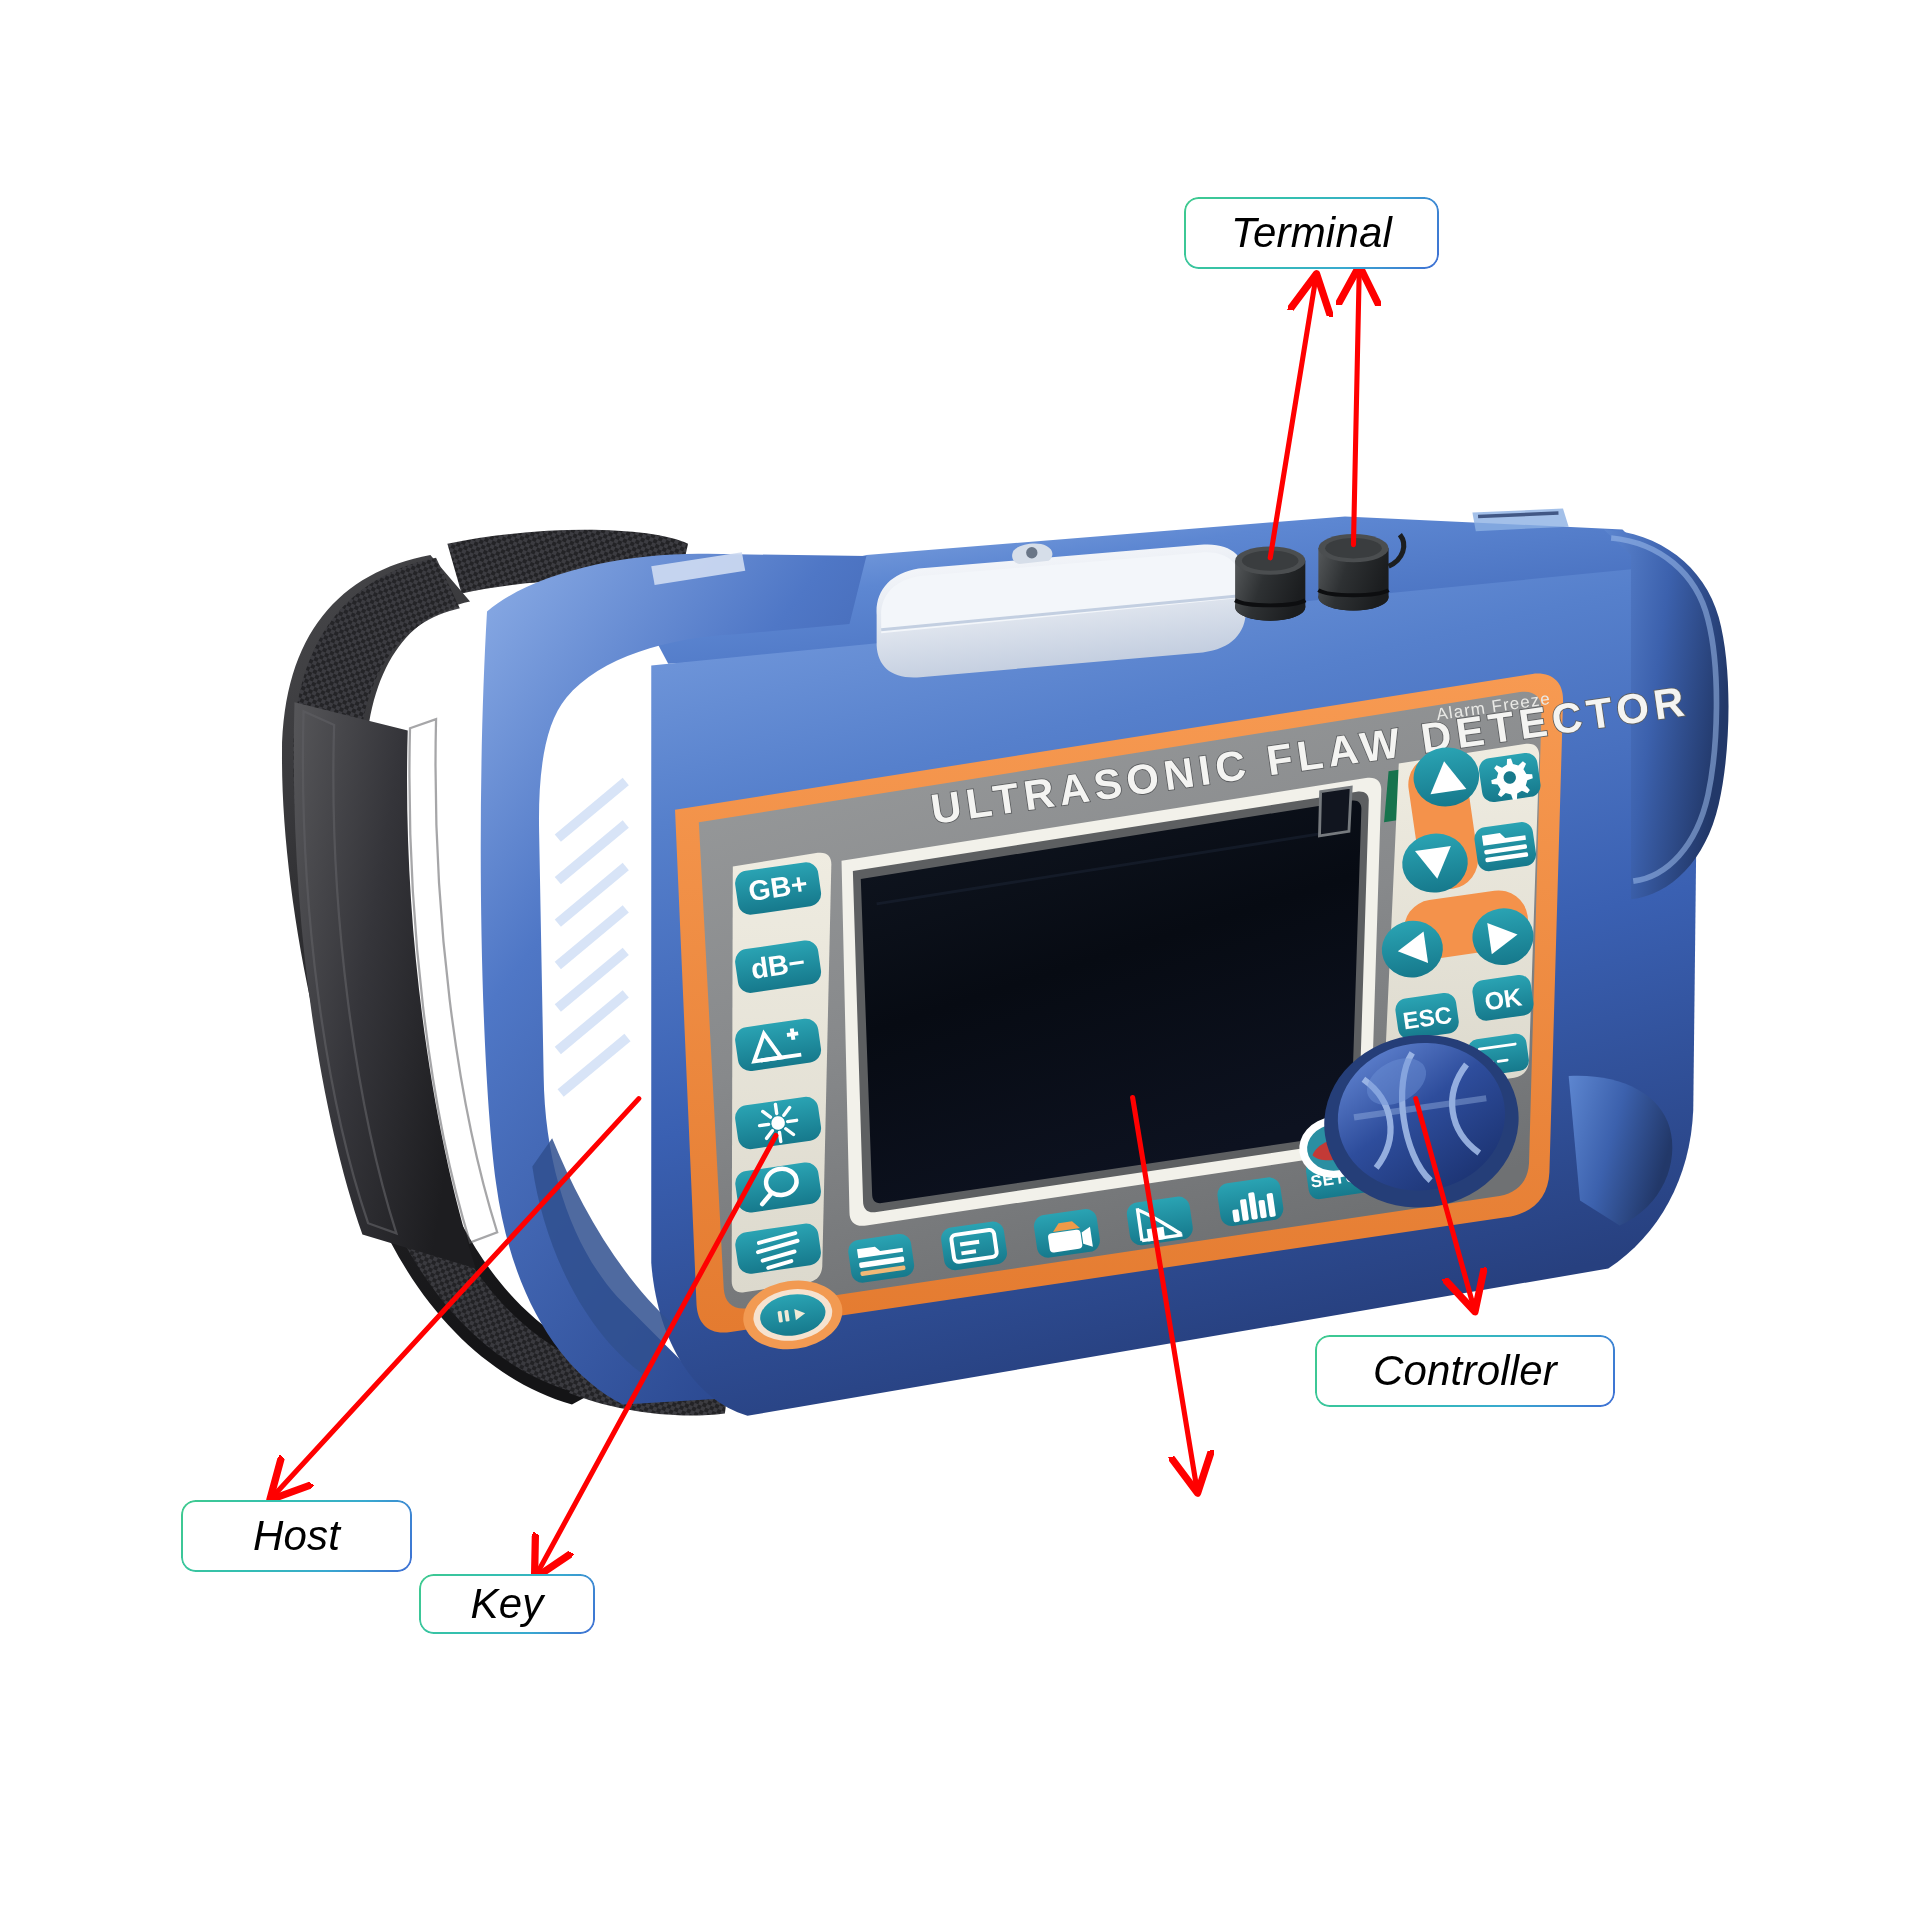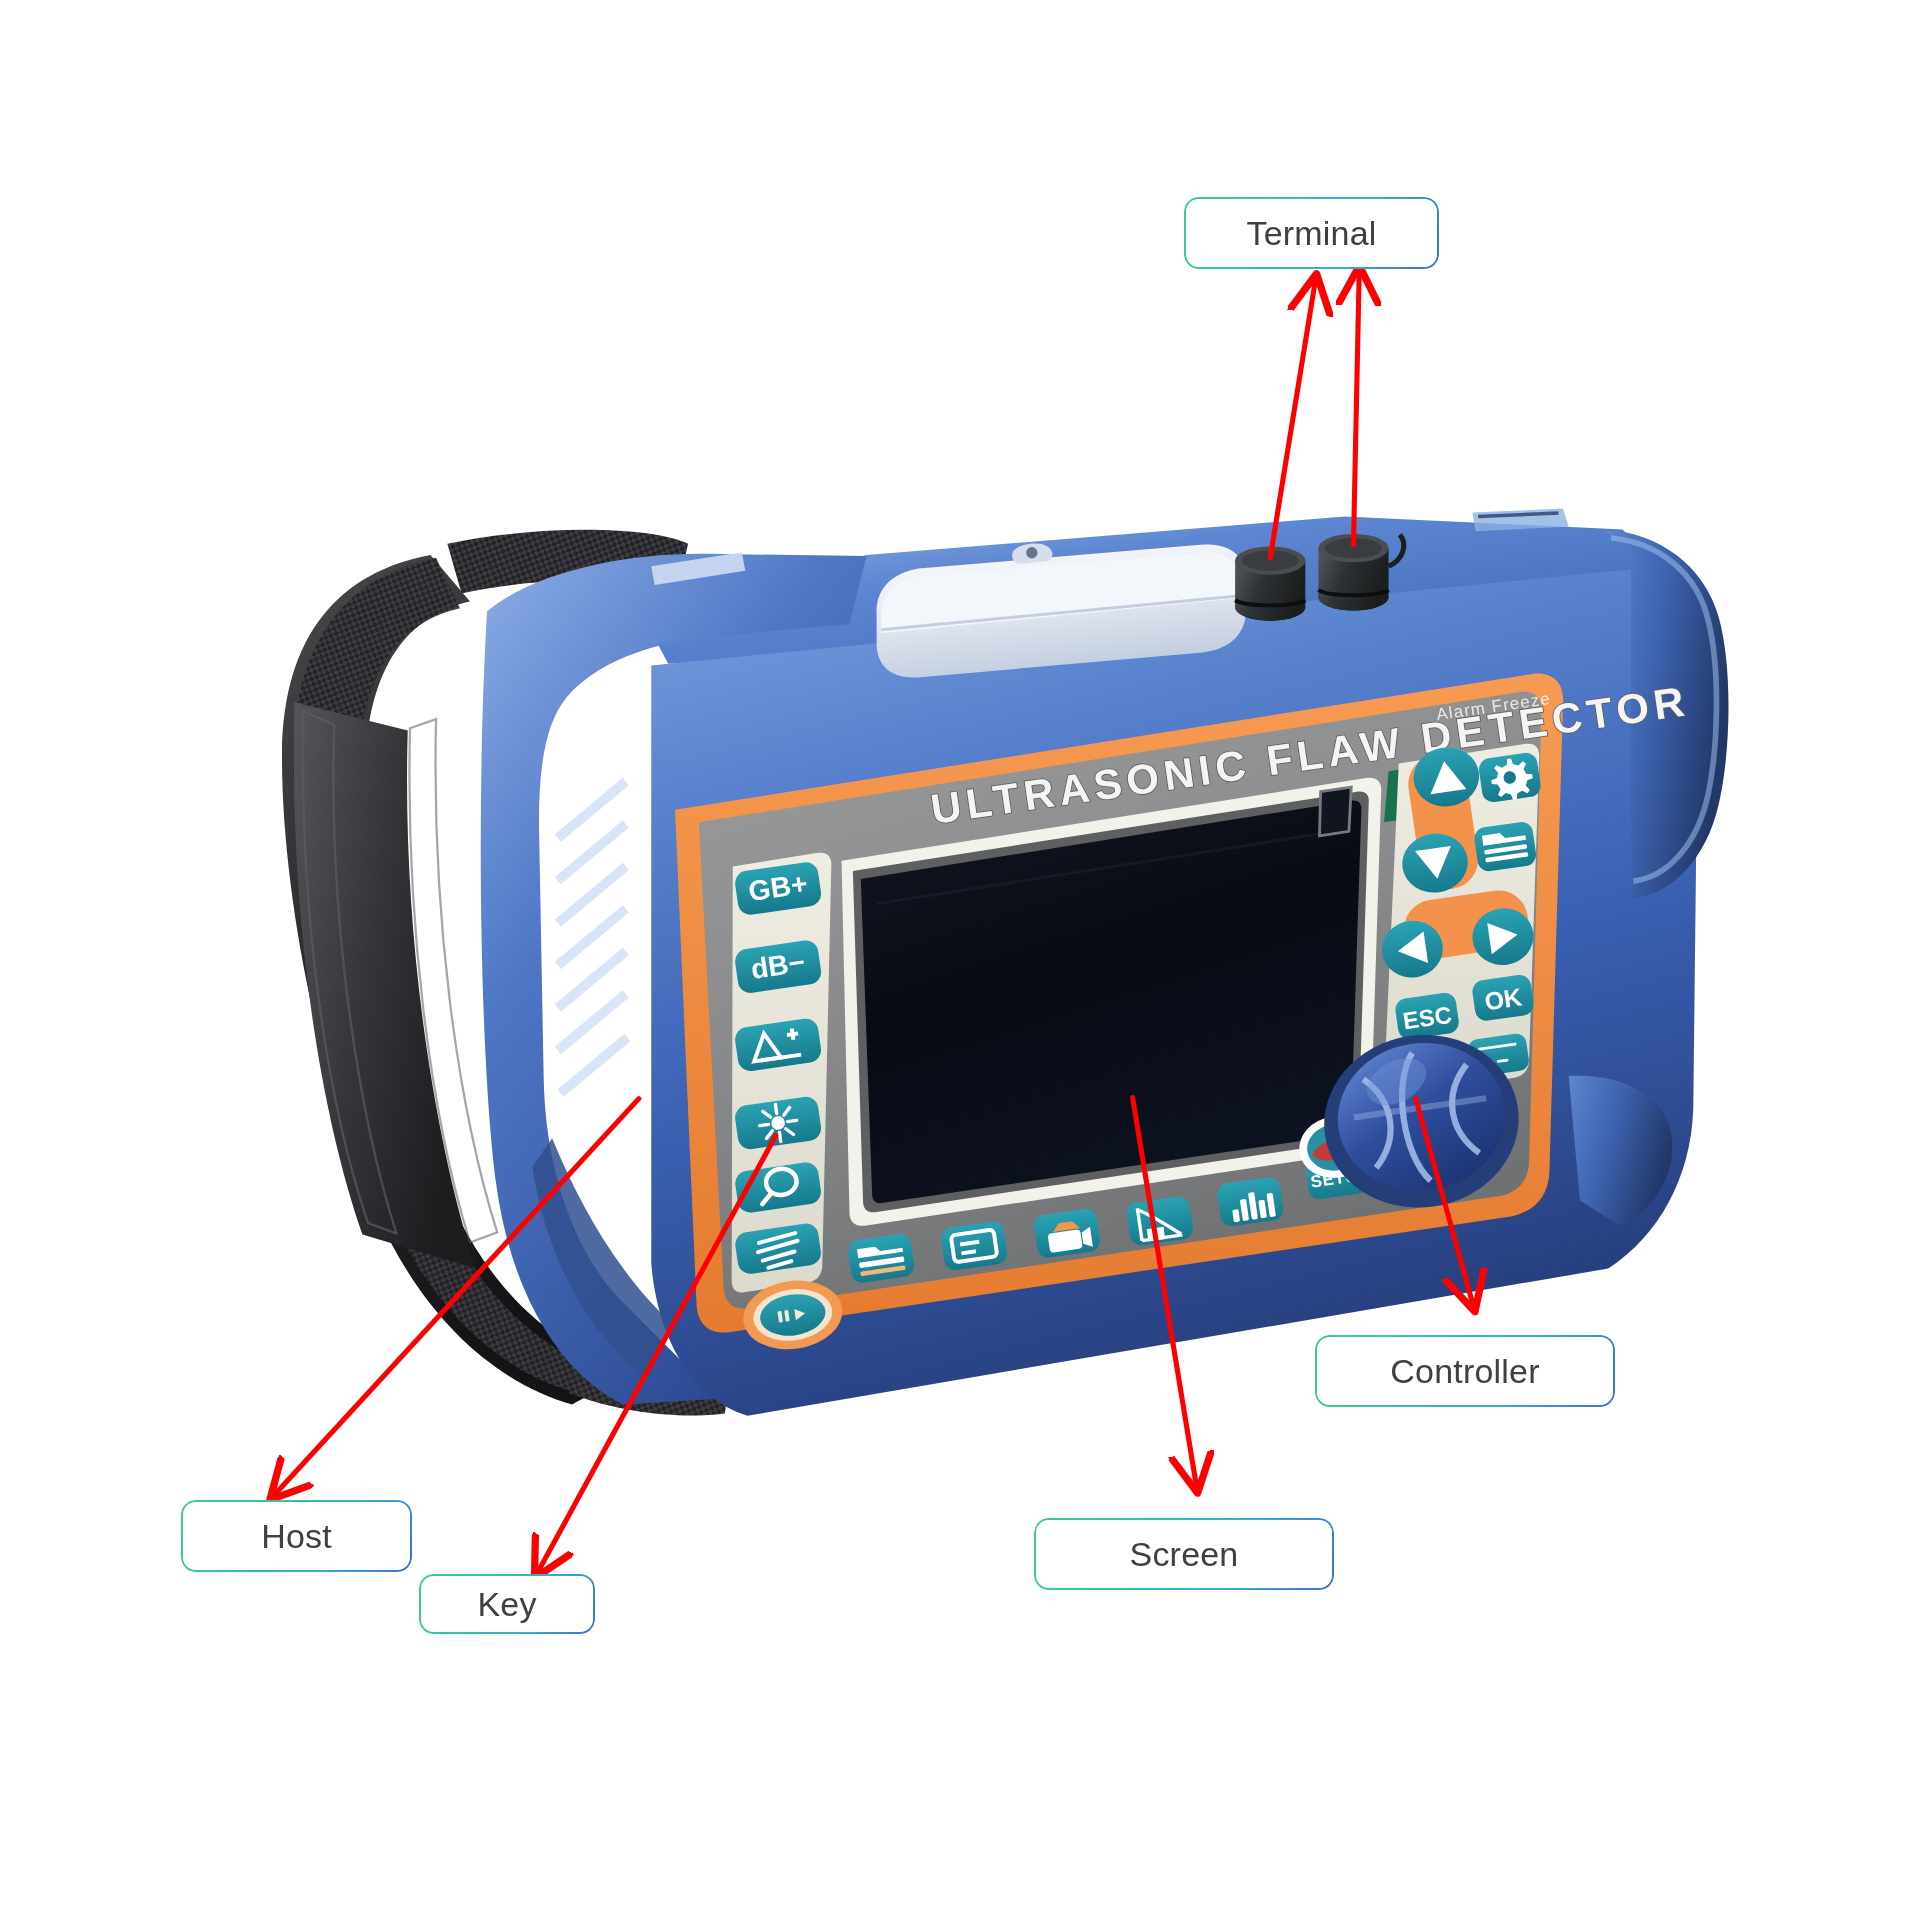--- a/index.html
+++ b/index.html
@@ -9,22 +9,22 @@
   #stage{position:absolute;inset:0;width:1926px;height:1926px;background:#fff;}
 
   
   .callout{position:absolute;background:#fff;border-radius:14.7px;
            display:flex;align-items:center;justify-content:center;
            box-sizing:border-box;padding:0 19px;z-index:60;}
   .callout .gwrap{position:absolute;inset:0;border-radius:14.7px;padding:2.3px;
            background:linear-gradient(120deg,#3fca8e 0%,#33bfb2 38%,#39a9d0 68%,#3f6fd4 100%);
            -webkit-mask:linear-gradient(#000 0 0) content-box,linear-gradient(#000 0 0);
            -webkit-mask-composite:xor;mask-composite:exclude;}
-  .callout .ctext{position:relative;z-index:2;color:#404040;white-space:nowrap;
-           font-size:34px;line-height:1;letter-spacing:0.2px;}
+  .callout .ctext{position:relative;z-index:2;color:#000000;white-space:nowrap;
+           font-size:42px;line-height:1;letter-spacing:0.2px;font-style:italic;}
 
   
   #arrows{position:absolute;inset:0;z-index:55;pointer-events:none;}
 
   
   #device{position:absolute;left:0;top:0;width:1926px;height:1926px;z-index:20;}
 
   .lbl-hidden{position:absolute;width:0.6px;height:0.6px;overflow:hidden;opacity:0;}
 </style>
 </head>
@@ -474,24 +474,20 @@
   <div class="callout" style="left:1184px;top:197px;width:255px;height:72px;">
     <div class="gwrap"></div>
     <span class="ctext">Terminal</span>
   </div>
 
   <div class="callout" style="left:1315px;top:1335px;width:300px;height:72px;align-items:center;">
     <div class="gwrap"></div>
     <span class="ctext">Controller</span>
   </div>
 
-  <div class="callout" style="left:1034px;top:1518px;width:300px;height:72px;">
-    <div class="gwrap"></div>
-    <span class="ctext">Screen</span>
-  </div>
 
   <div class="callout" style="left:181px;top:1500px;width:231px;height:72px;">
     <div class="gwrap"></div>
     <span class="ctext">Host</span>
   </div>
 
   <div class="callout" style="left:419px;top:1574px;width:176px;height:60px;">
     <div class="gwrap"></div>
     <span class="ctext">Key</span>
   </div>

